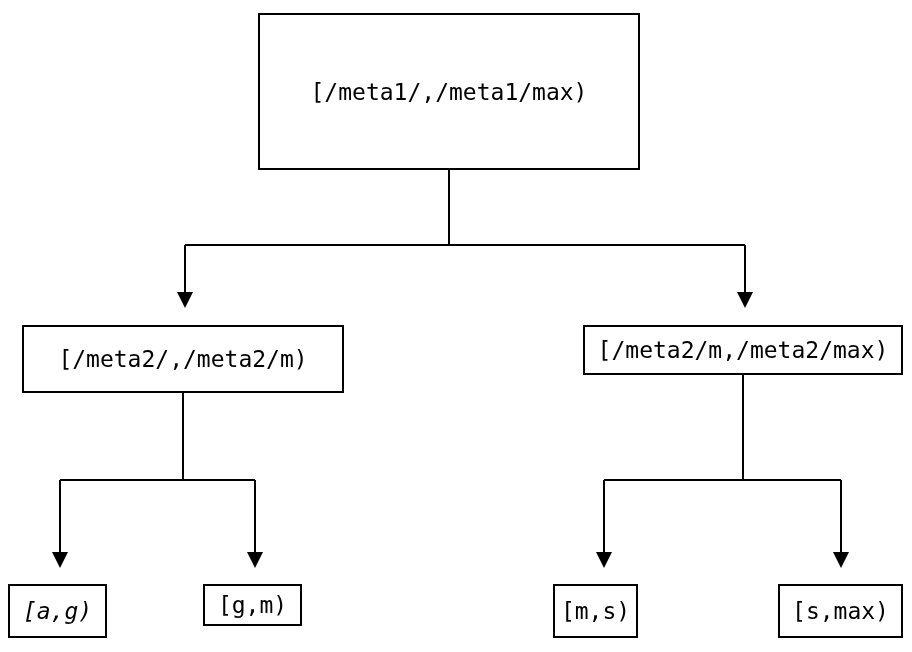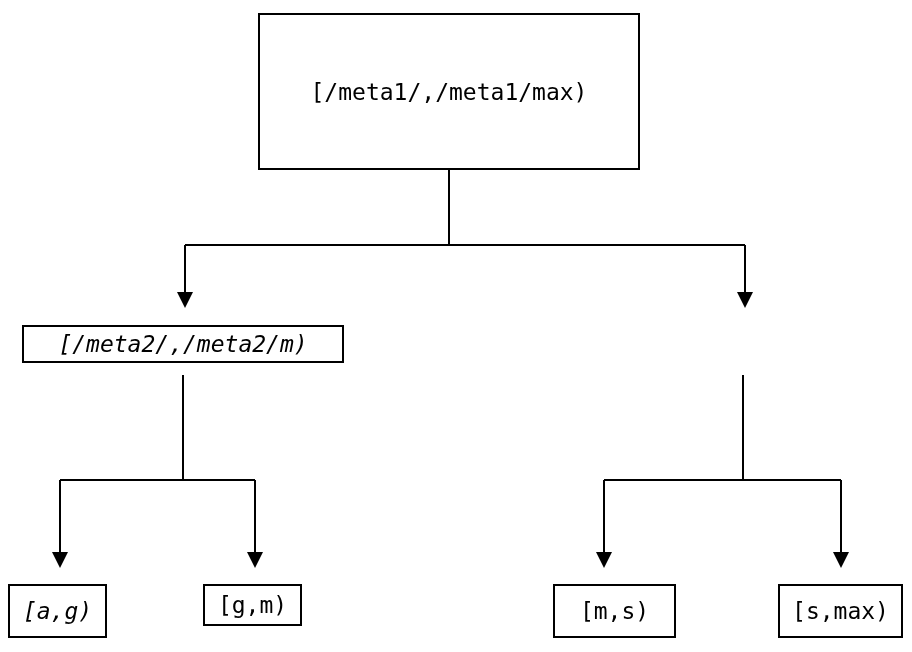--- a/index.html
+++ b/index.html
@@ -33,26 +33,26 @@
     align-items: center;
     justify-content: center;
     font-size: 23px;
     font-weight: 500;
     letter-spacing: 0px;
     white-space: nowrap;
   }
   
   .node-root   { left: 258px; top: 13px;  width: 382px; height: 157px; }
   
-  .node-l2a    { left: 22px;  top: 325px; width: 322px; height: 38px; font-style: italic; }
+  .node-l2a    { left: 22px;  top: 325px; width: 322px; height: 68px; }
   .node-l2b    { left: 583px; top: 325px; width: 320px; height: 50px; }
   
   .node-leaf1  { left: 8px;   top: 584px; width: 99px;  height: 54px; font-style: italic; }
   .node-leaf2  { left: 203px; top: 584px; width: 99px;  height: 42px; }
-  .node-leaf3  { left: 553px; top: 584px; width: 123px;  height: 54px; }
+  .node-leaf3  { left: 553px; top: 584px; width: 85px;  height: 54px; }
   .node-leaf4  { left: 778px; top: 584px; width: 125px; height: 54px; }
 </style>
 </head>
 <body>
 
 <div id="canvas">
 
   <svg id="edges" viewBox="0 0 912 652" xmlns="http://www.w3.org/2000/svg">
     <g stroke="#000000" stroke-width="2" fill="none">
 
@@ -82,20 +82,23 @@
   </svg>
 
   <div class="node node-root">
     <span>[/meta1/,/meta1/max)</span>
   </div>
 
   <div class="node node-l2a">
     <span>[/meta2/,/meta2/m)</span>
   </div>
 
+  <div class="node node-l2b">
+    <span>[/meta2/m,/meta2/max)</span>
+  </div>
 
   <div class="node node-leaf1">
     <span>[a,g)</span>
   </div>
 
   <div class="node node-leaf2">
     <span>[g,m)</span>
   </div>
 
   <div class="node node-leaf3">

